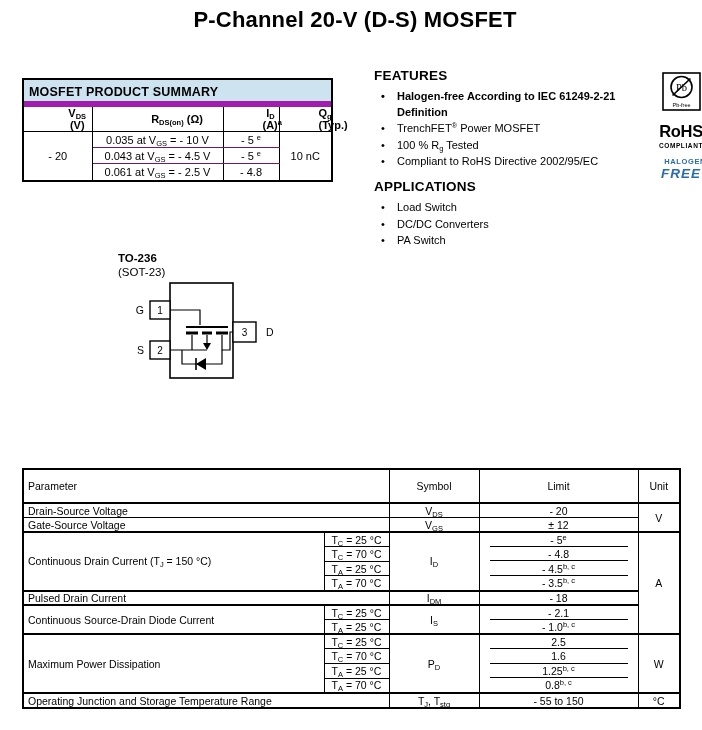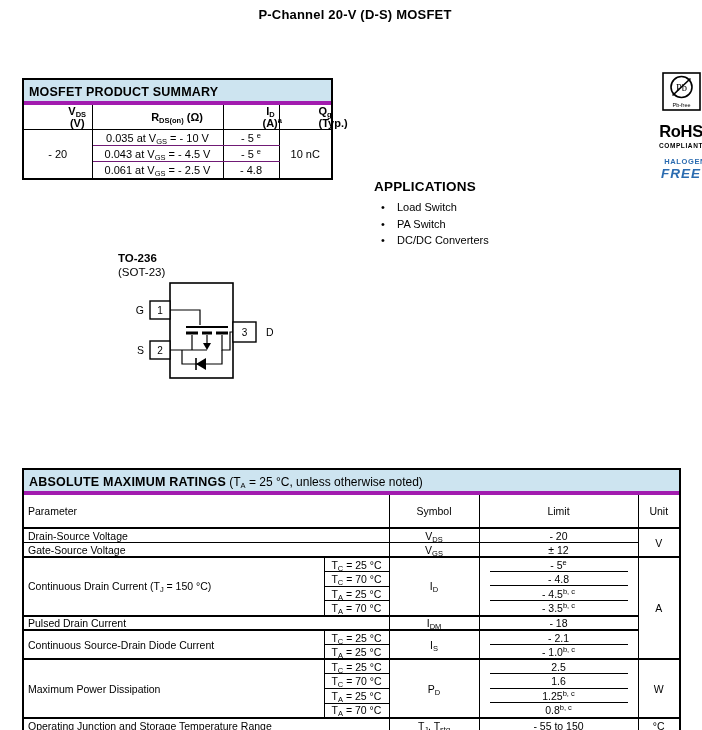--- a/index.html
+++ b/index.html
@@ -5,25 +5,25 @@
   * { margin:0; padding:0; box-sizing:border-box; }
   html,body { background:#fff; }
   body { font-family:"Liberation Sans", sans-serif; color:#000; }
   .page { position:relative; width:702px; height:730px; background:#fff; overflow:hidden; }
 
   sub, sup { line-height:0; font-size:7.5px; }
   sub { vertical-align:-2px; }
   sup { vertical-align:4px; }
 
   .title { position:absolute; left:0; top:7px; width:702px; text-align:center;
-           font-size:13px; font-weight:bold; letter-spacing:0.2px;padding-left:8px; }
+           font-size:22px; font-weight:bold; letter-spacing:0.2px;padding-left:8px; }
 
   
   .summary-box { position:absolute; left:22px; top:78px; width:311px; border:2px solid #000; background:#fff; }
-  .band { background:#cde4f0; border-bottom:4px solid #a21caf; padding:2px 5px 1px 5px; }
+  .band { background:#cde4f0; border-bottom:6px solid #a21caf; padding:2px 5px 1px 5px; }
   .band .bt { font-weight:bold; font-size:12.5px; letter-spacing:0.2px; }
   .band .bn { font-size:12px; }
   table.st { border-collapse:collapse; width:100%; table-layout:fixed; font-size:11px; }
   .st th { font-weight:bold; height:18px; border-right:1px solid #000; border-bottom:1px solid #000; text-align:center;padding-left:39px; }
   .st td { height:16px; border-right:1px solid #000; border-bottom:1px solid #701a75; text-align:center; padding:0 2px; }
   .st th:last-child, .st td.noR { border-right:none; }
   .st tr.lastR td, .st td.span3 { border-bottom:none; }
   .st td.span3 { border-bottom:none; }
 
   
@@ -103,27 +103,36 @@
           <td>- 5 <sup>e</sup></td>
         </tr>
         <tr class="lastR">
           <td>0.061 at V<sub>GS</sub> = - 2.5 V</td>
           <td>- 4.8</td>
         </tr>
       </tbody>
     </table>
   </div>
 
+  <div class="features">
+    <div class="sec-h">FEATURES</div>
+    <ul class="blist">
+      <li class="b">Halogen-free According to IEC 61249-2-21 Definition</li>
+      <li>TrenchFET<sup>®</sup> Power MOSFET</li>
+      <li>100 % R<sub>g</sub> Tested</li>
+      <li>Compliant to RoHS Directive 2002/95/EC</li>
+    </ul>
+  </div>
 
   <div class="apps">
     <div class="sec-h">APPLICATIONS</div>
     <ul class="blist">
       <li>Load Switch</li>
+      <li>DC/DC Converters</li>
       <li>PA Switch</li>
-      <li>DC/DC Converters</li>
     </ul>
   </div>
 
   <div class="badges">
     <svg width="39" height="39" viewBox="0 0 39 39">
       <rect x="1" y="1" width="37" height="37" fill="none" stroke="#000" stroke-width="1.6"></rect>
       <circle cx="19.5" cy="15" r="10.5" fill="none" stroke="#000" stroke-width="1.6"></circle>
       <text x="19.5" y="18.5" font-size="10.5" text-anchor="middle" font-family="Liberation Serif, serif">Pb</text>
       <line x1="10.5" y1="23.5" x2="28.5" y2="6.5" stroke="#000" stroke-width="1.6"></line>
       <text x="19.5" y="34.5" font-size="5.5" text-anchor="middle" font-family="Liberation Sans, sans-serif">Pb-free</text>
@@ -162,23 +171,20 @@
         <path d="M92 54 V69 H100 V51 H103"></path>
         <path d="M52 69 V83 H92 V69"></path>
         <path d="M66 77 V89" stroke-width="1.6"></path>
       </g>
       <polygon points="73,62 81,62 77,69" fill="#000"></polygon>
       <polygon points="76,77 76,89 66,83" fill="#000"></polygon>
     </svg>
   </div>
 
   <div class="ratings-box">
-    <div class="band">
-      <span class="bt">ABSOLUTE MAXIMUM RATINGS</span><span class="bn"> (T<sub>A</sub> = 25 °C, unless otherwise noted)</span>
-    </div>
     <table class="rt">
       <colgroup>
           <col style="width:300px">
           <col style="width:65px">
           <col style="width:90px">
           <col style="width:159px">
           <col style="width:41px">
         </colgroup>
       <thead>
         <tr>

